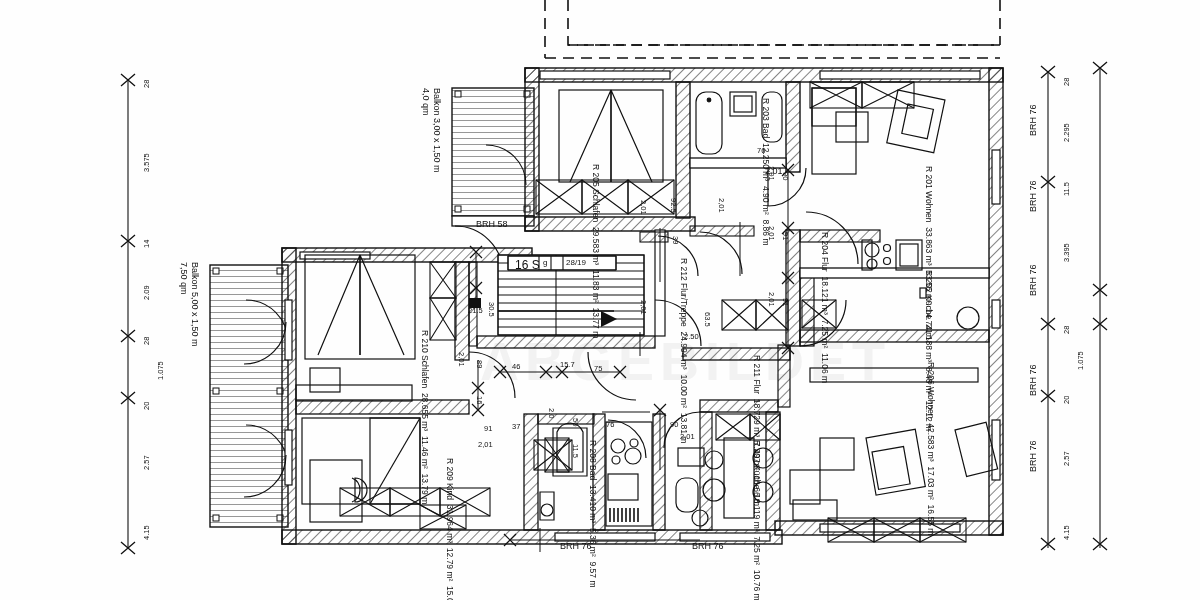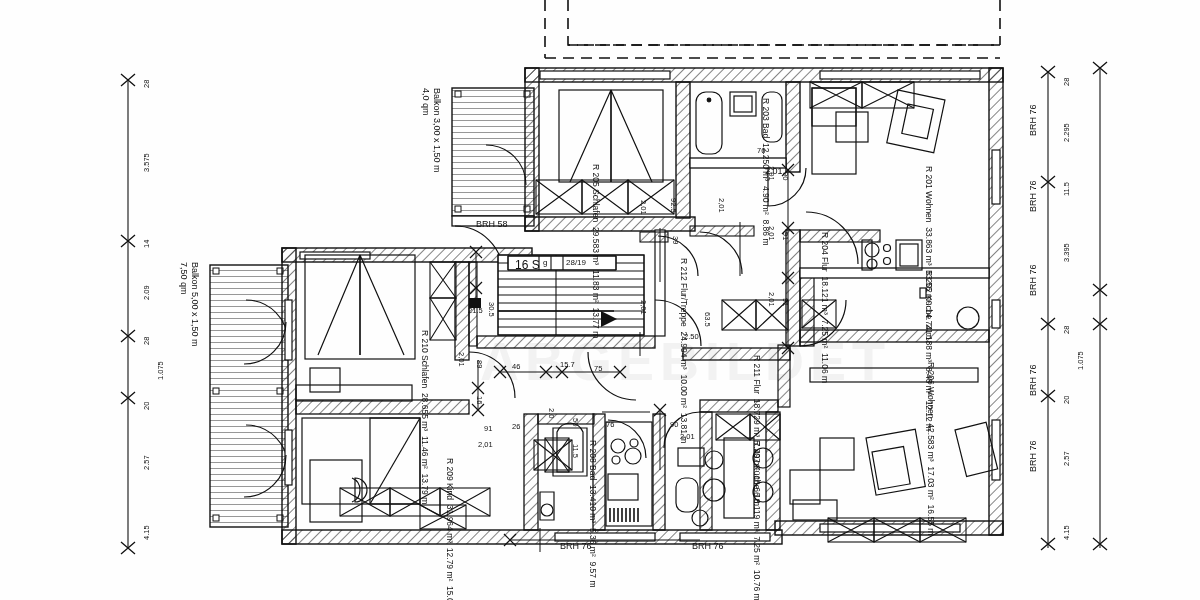--- a/index.html
+++ b/index.html
@@ -483,21 +483,21 @@
   <div class="dim rot90" style="left:712px;top:312px;">63.5</div>
   <div class="dim" style="left:684px;top:332px;">2.50</div>
   <div class="dim" style="left:512px;top:362px;">46</div>
   <div class="dim" style="left:560px;top:360px;">15.7</div>
   <div class="dim" style="left:594px;top:364px;">75</div>
   <div class="dim rot90" style="left:466px;top:352px;">2,01</div>
   <div class="dim rot90" style="left:484px;top:360px;">89</div>
   <div class="dim rot90" style="left:484px;top:396px;">16</div>
   <div class="dim" style="left:484px;top:424px;">91</div>
   <div class="dim" style="left:478px;top:440px;">2,01</div>
-  <div class="dim" style="left:512px;top:422px;">26</div>
+  <div class="dim" style="left:512px;top:422px;">37</div>
   <div class="dim rot90" style="left:580px;top:418px;">50</div>
   <div class="dim rot90" style="left:580px;top:444px;">11.5</div>
   <div class="dim" style="left:670px;top:420px;">90</div>
   <div class="dim" style="left:606px;top:420px;">76</div>
   <div class="dim" style="left:468px;top:298px;margin-top:8px;">21.5</div>
   <div class="dim rot90" style="left:496px;top:302px;">30.5</div>
   <div class="dim rot90" style="left:556px;top:408px;">2.0</div>
   <div class="dim" style="left:680px;top:432px;">2.01</div>
 
 </div>

